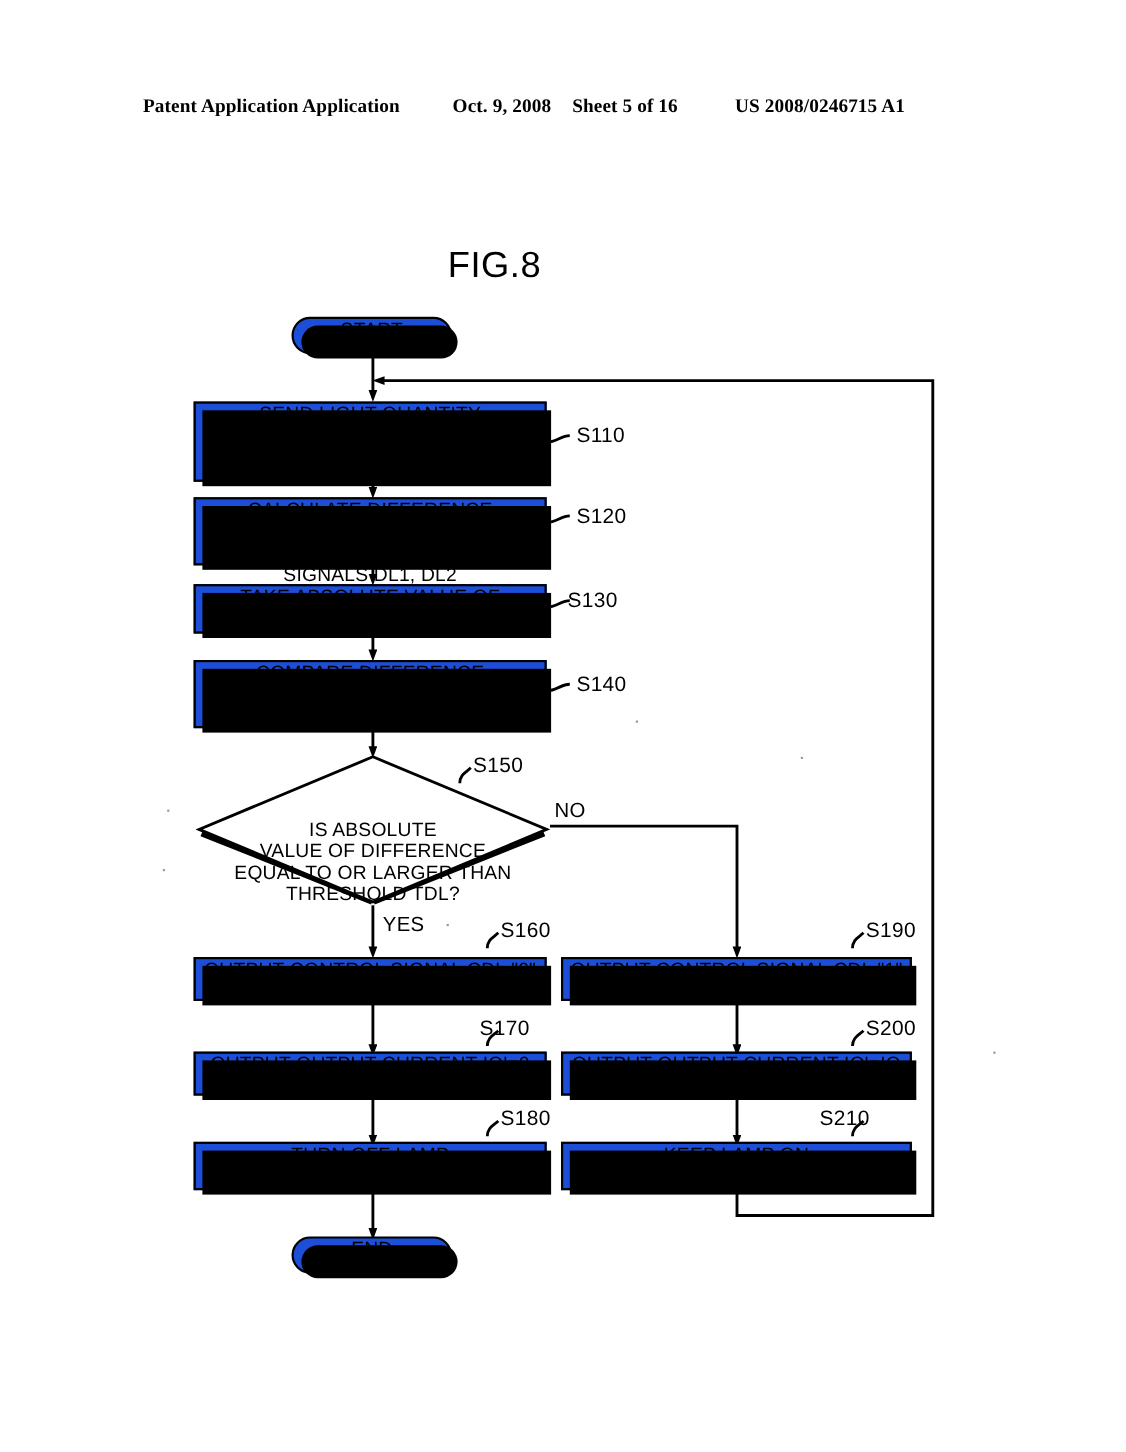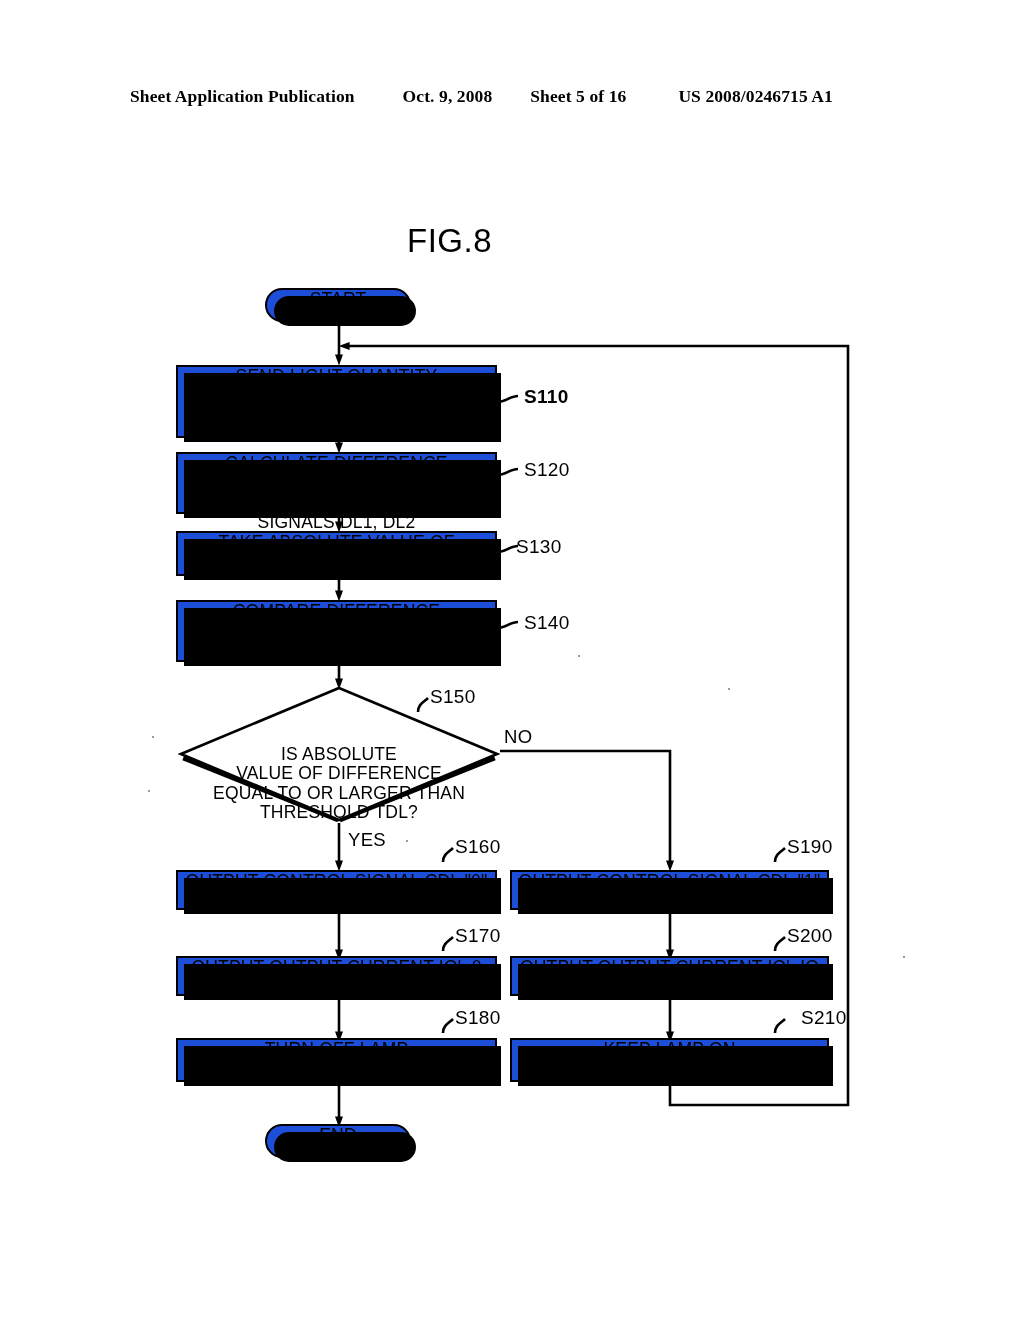--- a/index.html
+++ b/index.html
@@ -26,21 +26,21 @@
     font-family: "Liberation Serif", serif;
     font-weight: bold;
     font-size: 17.5px;
     letter-spacing: 0.1px;
     white-space: nowrap;
     display: flex;
     align-items: baseline;
   }
   .pub-header .hd-pub   { }
   .pub-header .hd-date  { margin-left: 48px; }
-  .pub-header .hd-sheet { margin-left: 38px; }
+  .pub-header .hd-sheet { margin-left: 19px; }
   .pub-header .hd-num   { margin-left: 52px; }
 
   
   .fig-title {
     position: absolute;
     top: 222px;
     left: 0;
     width: 923px;
     text-align: center;
     font-size: 33px;
@@ -142,21 +142,21 @@
     background: #9a9a9a;
     width: 2px;
     height: 2px;
     z-index: 1;
   }
 </style>
 </head>
 <body>
 
 <div class="pub-header">
-  <span class="hd-pub">Sheet Application Publication</span>
+  <span class="hd-pub">Patent Application Application</span>
   <span class="hd-date">Oct. 9, 2008</span>
   <span class="hd-sheet">Sheet 5 of 16</span>
   <span class="hd-num">US 2008/0246715 A1</span>
 </div>
 
 <div class="fig-title">
   <span>FIG.8</span>
 </div>
 
 <svg id="diagram" viewBox="0 0 1024 1320" width="1024" height="1320" xmlns="http://www.w3.org/2000/svg">
@@ -292,31 +292,31 @@
 <div class="node proc shadow" style="left:510px; top:1038px; width:319px; height:44px;">
   <div class="lines">
     <div>KEEP LAMP ON</div>
   </div>
 </div>
 
 <div class="node term shadow" style="left:265px; top:1124px; width:146px; height:34px;">
   <span>END</span>
 </div>
 
-<div class="steplabel" style="left:524px; top:386px;font-weight:bold;">S110</div>
+<div class="steplabel" style="left:524px; top:386px;">S110</div>
 <div class="steplabel" style="left:524px; top:459px;">S120</div>
 <div class="steplabel" style="left:516px; top:536px;">S130</div>
 <div class="steplabel" style="left:524px; top:612px;">S140</div>
 <div class="steplabel" style="left:430px; top:686px;">S150</div>
 <div class="steplabel" style="left:455px; top:836px;">S160</div>
-<div class="steplabel" style="left:455px; top:925px;">S170</div>
+<div class="steplabel" style="left:436px; top:925px;">S170</div>
 <div class="steplabel" style="left:455px; top:1007px;">S180</div>
 <div class="steplabel" style="left:787px; top:836px;">S190</div>
 <div class="steplabel" style="left:787px; top:925px;">S200</div>
-<div class="steplabel" style="left:801px; top:1007px;">S210</div>
+<div class="steplabel" style="left:745px; top:1007px;">S210</div>
 
 <div class="branchlabel" style="left:348px; top:829px;">YES</div>
 <div class="branchlabel" style="left:504px; top:726px;">NO</div>
 
 <div class="speck" style="left:578px; top:655px;"></div>
 <div class="speck" style="left:728px; top:688px;"></div>
 <div class="speck" style="left:152px; top:736px;"></div>
 <div class="speck" style="left:352px; top:790px;"></div>
 <div class="speck" style="left:406px; top:840px;"></div>
 <div class="speck" style="left:903px; top:956px;"></div>

